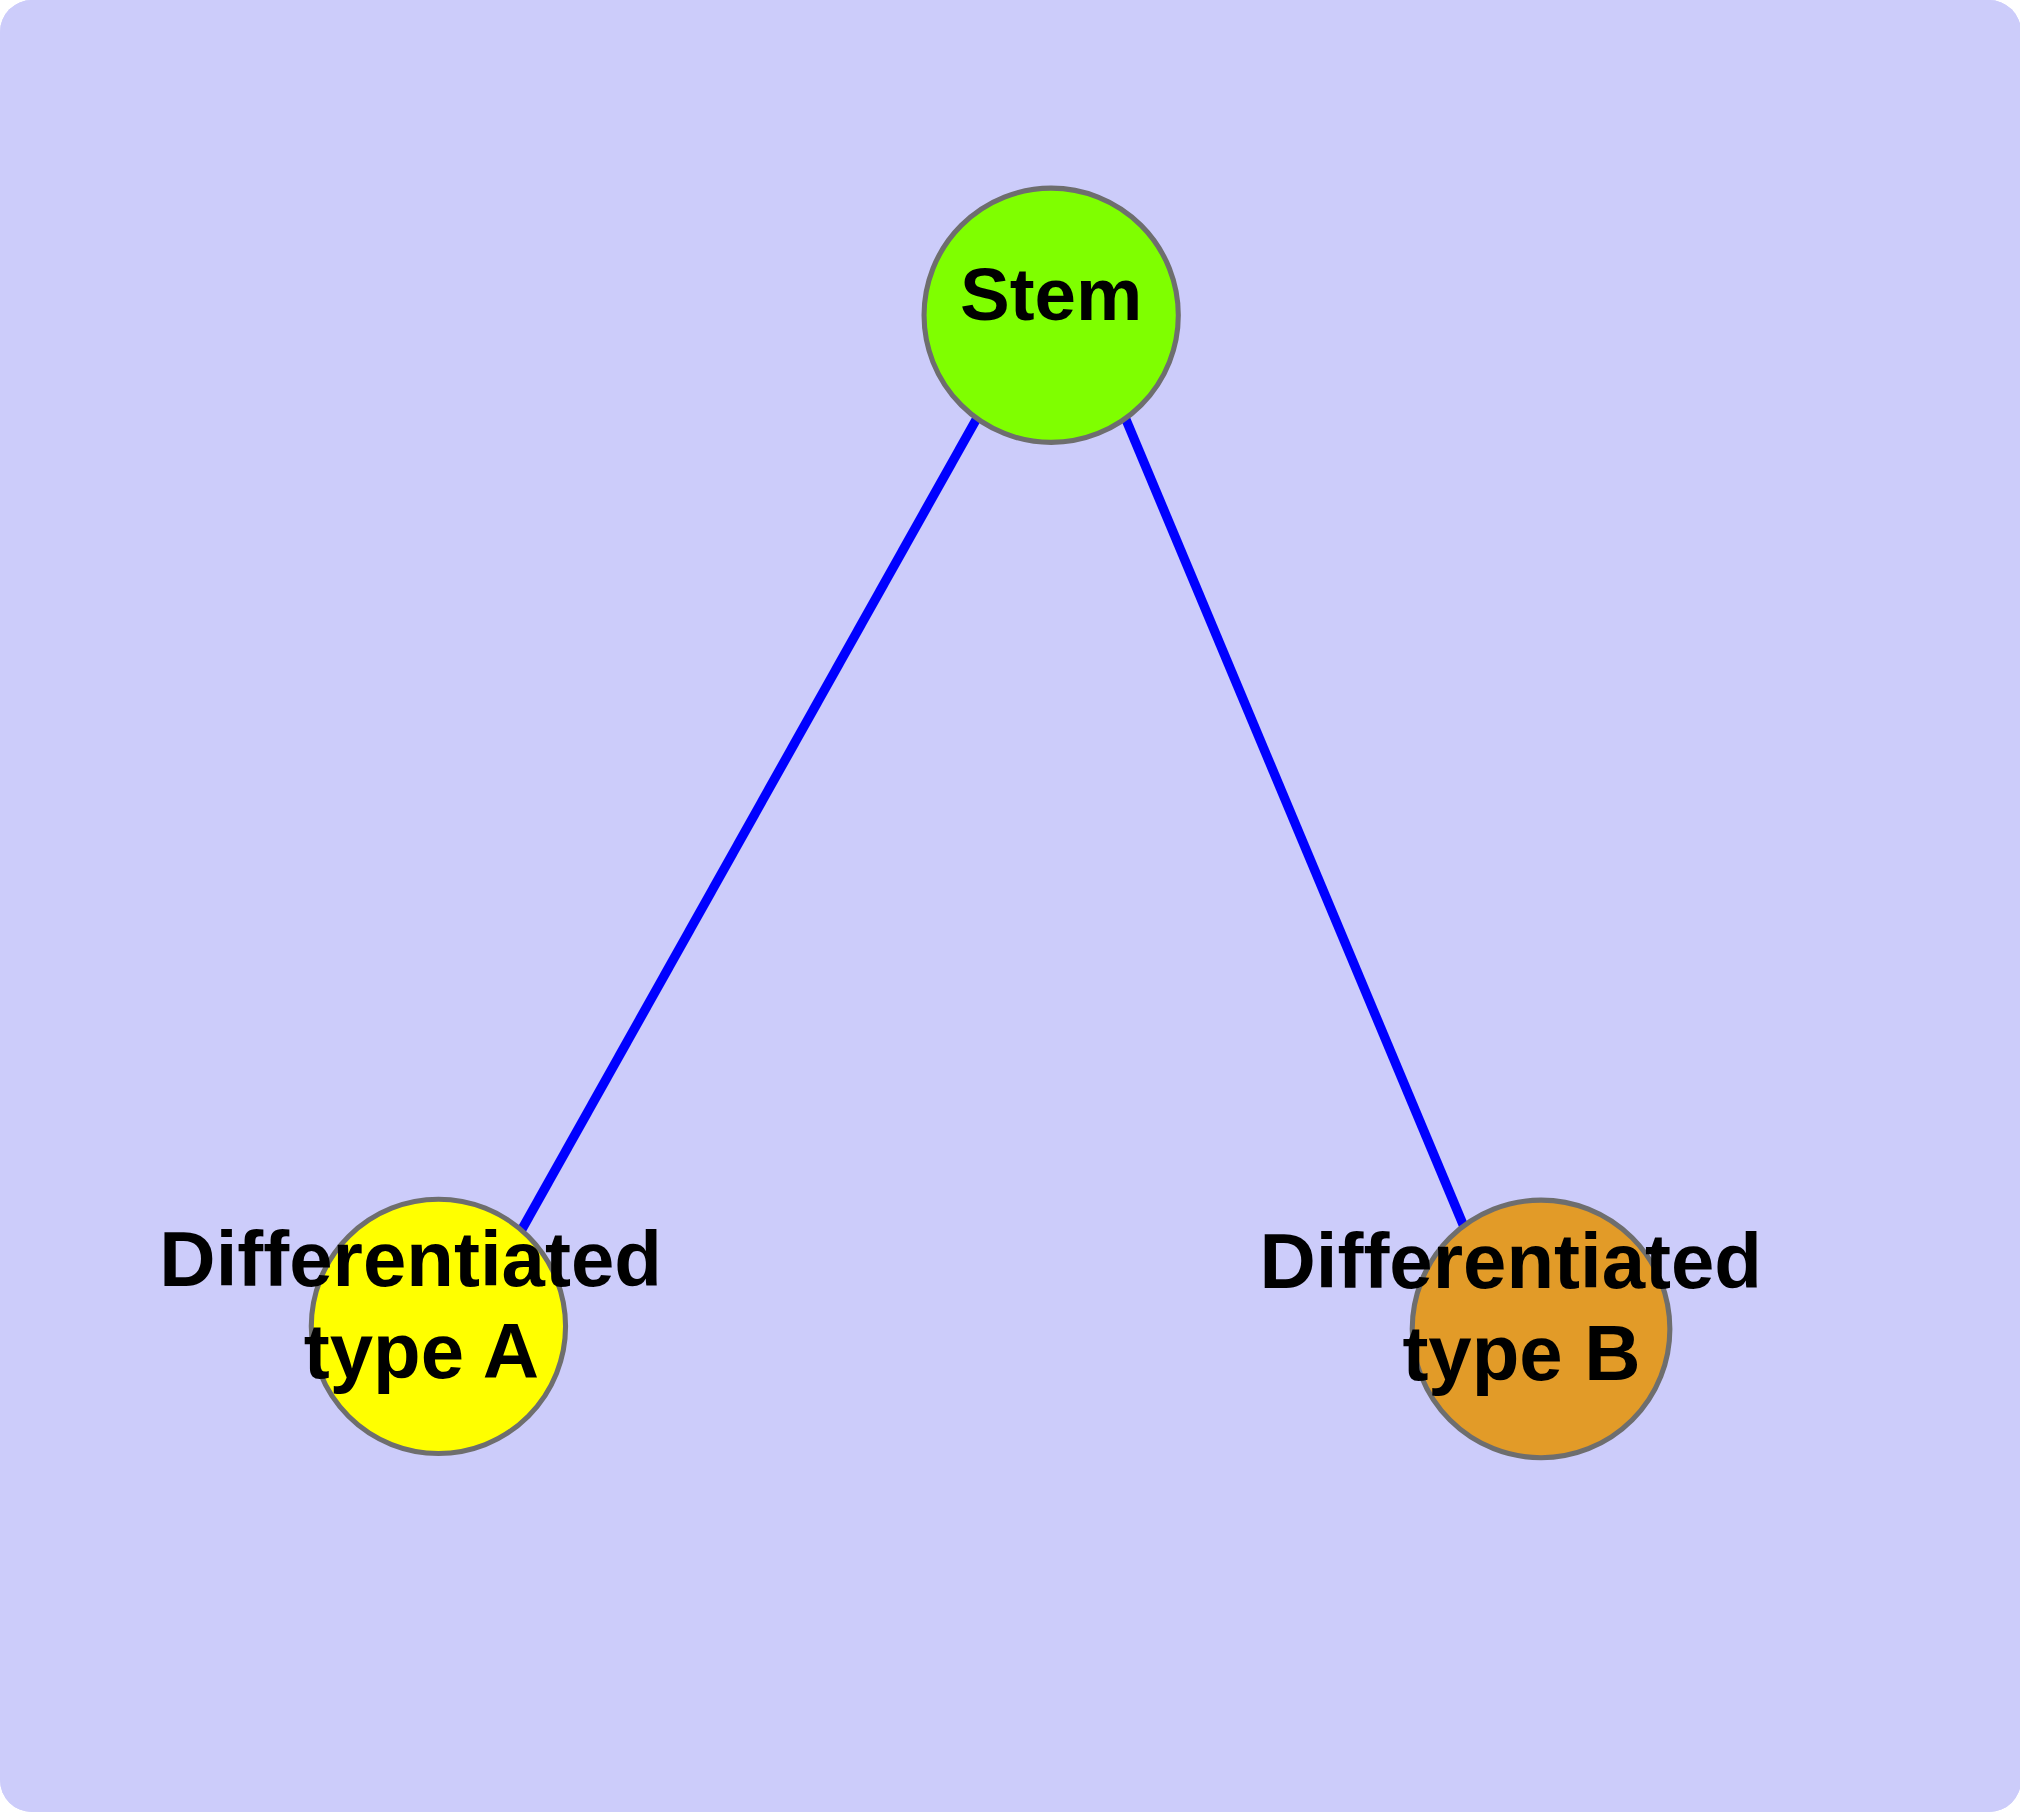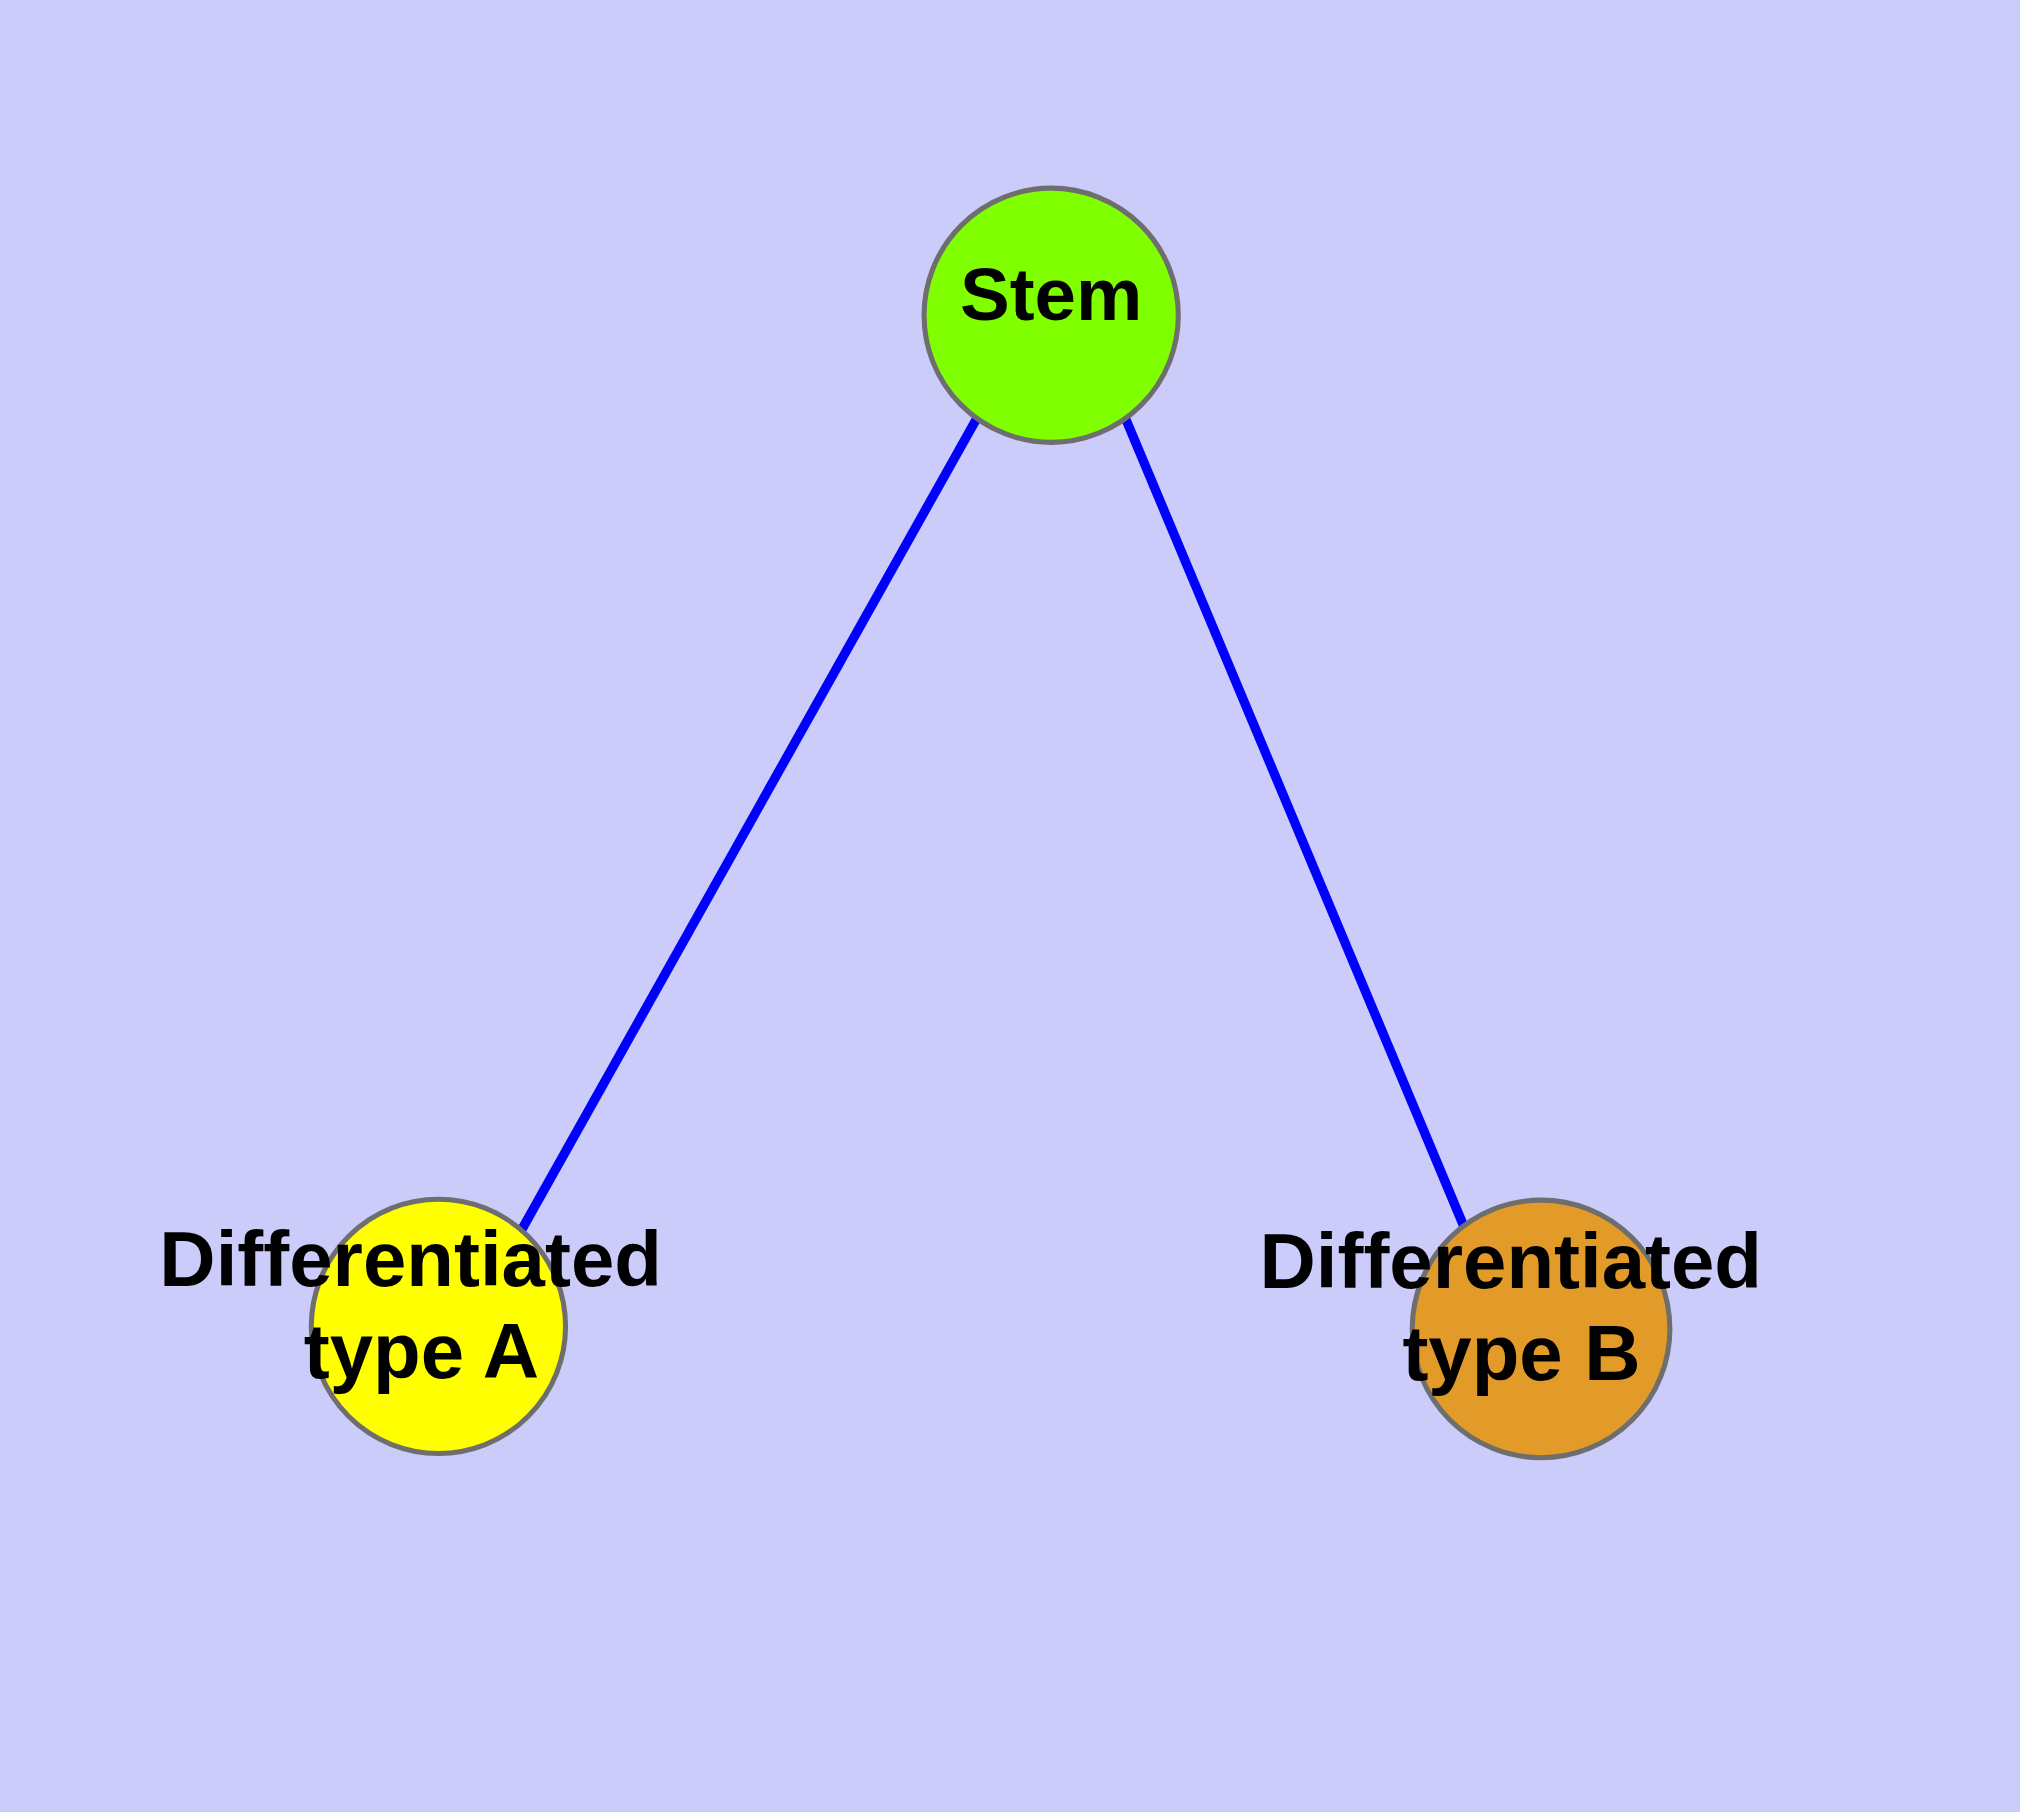--- a/index.html
+++ b/index.html
@@ -7,20 +7,21 @@
     margin: 0;
     padding: 0;
     background: #ffffff;
   }
   #stage {
     position: relative;
     width: 2021px;
     height: 1812px;
     overflow: hidden;
     font-family: "Liberation Sans", sans-serif;
+    border-radius: 32px;
   }
   #graph-canvas {
     position: absolute;
     left: 0;
     top: 0;
     width: 2021px;
     height: 1812px;
     display: block;
   }
   .node-label {

